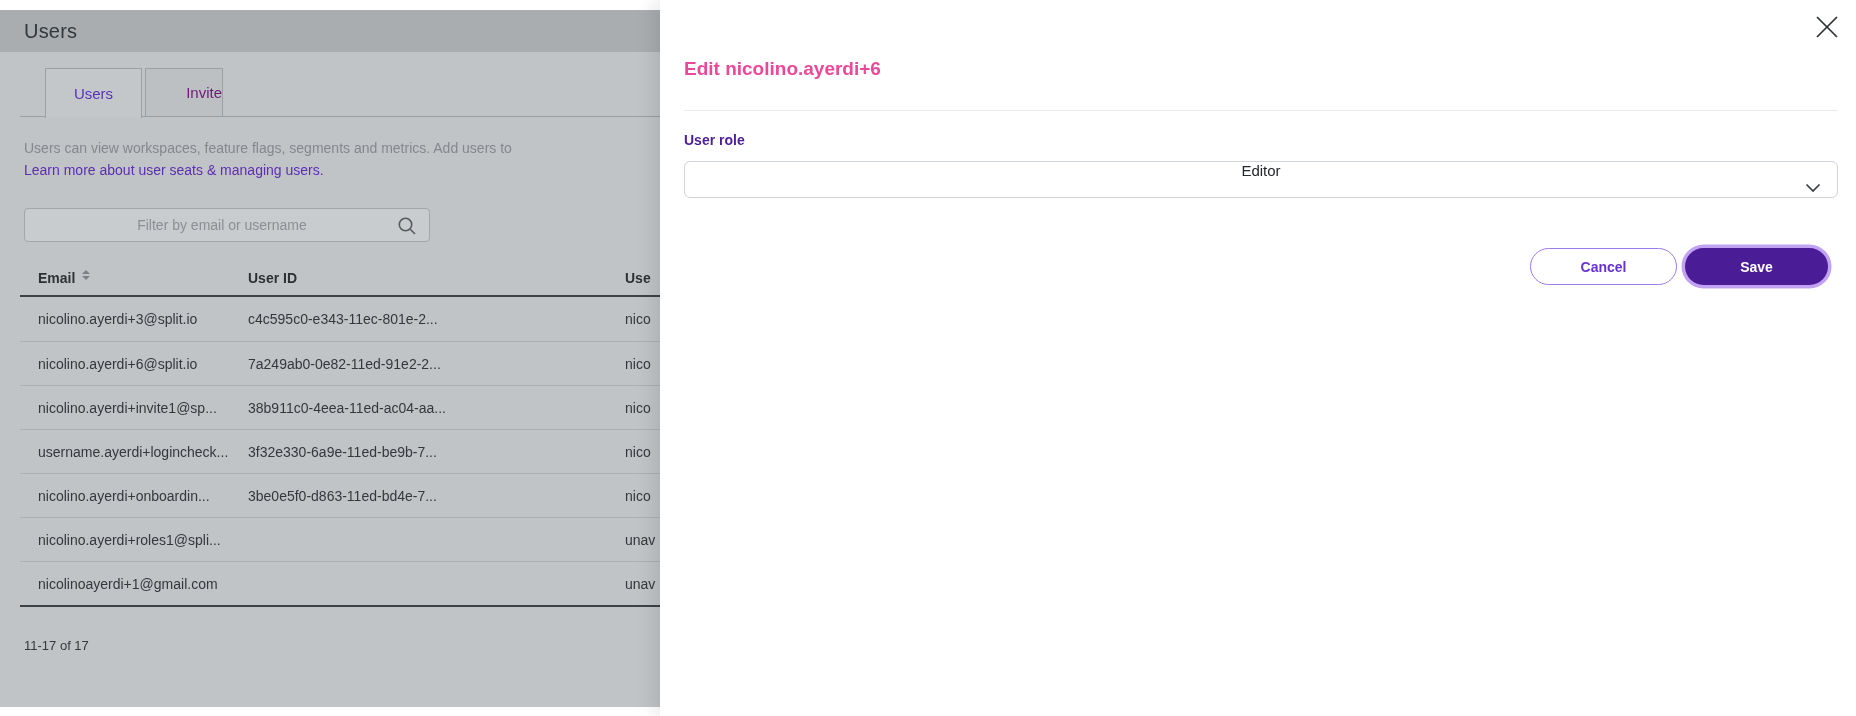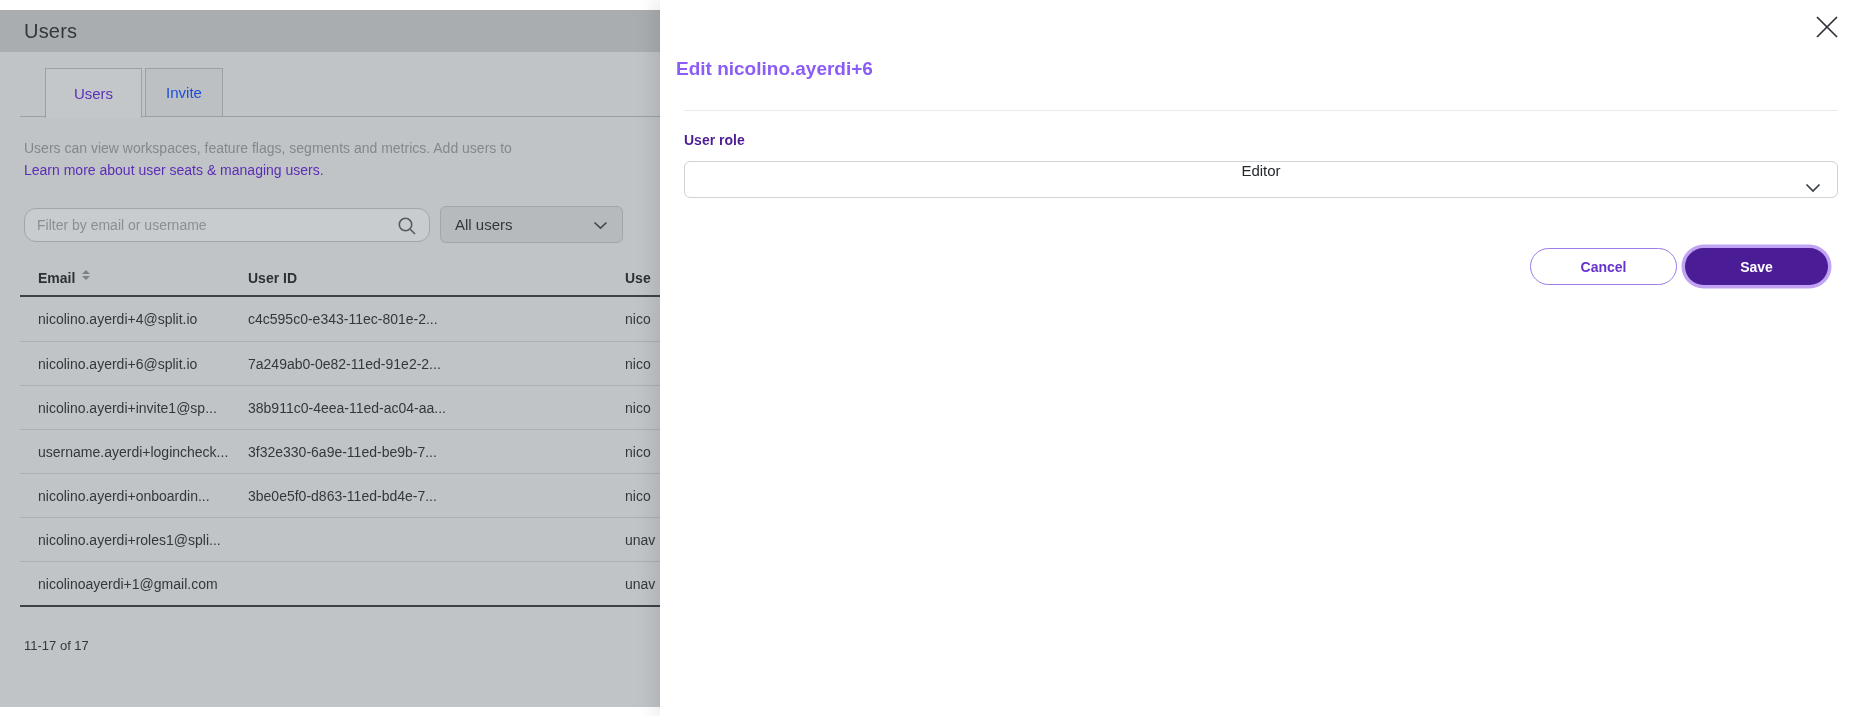--- a/index.html
+++ b/index.html
@@ -25,36 +25,36 @@
   .tabbar::after {
     content:""; position:absolute; left:20px; right:0; bottom:0; height:1px; background:#9aa0a4;
   }
   .tab {
     position:absolute; top:0; height:49px; display:flex; align-items:center; justify-content:center;
     font-size:15px; border:1px solid #9aa0a4; cursor:pointer;
   }
   .tab-active {
     left:45px; width:97px; background:#c4c7ca; color:#5a31b8; border-bottom:none; z-index:2; height:50px;
   }
-  .tab-inactive { left:145px; width:78px; background:#bcc0c3; color:#1d4ed8; }
+  .tab-inactive { left:145px; width:78px; background:#bcc0c3; color:#701a75;justify-content:flex-end; }
 
   .desc {
     position:absolute; left:24px; top:127px; font-size:14px; color:#84888c;
     white-space:nowrap; line-height:22px;
   }
   .learn-link {
     position:absolute; left:24px; top:152px; font-size:14px; color:#5c2db5;
     white-space:nowrap; cursor:pointer;
   }
 
   .filter-input {
     position:absolute; left:24px; top:198px; width:406px; height:34px;
-    background:#c9ccce; border:1px solid #a2a6a9; border-radius:12px;
-    padding:0 34px 0 12px; font-size:14px; color:#34383c;
-    font-family:"Liberation Sans", sans-serif; outline:none;
+    background:#c9ccce; border:1px solid #a2a6a9; border-radius:4px;
+    padding:0 34px 0 24px; font-size:14px; color:#34383c;
+    font-family:"Liberation Sans", sans-serif; outline:none;text-align:center;
   }
   .filter-input::placeholder { color:#8b8f93; opacity:1; }
   .search-icon { position:absolute; left:396px; top:205px; }
 
   .users-select {
     position:absolute; left:440px; top:196px; width:183px; height:37px;
     background:#b7babd; border:1px solid #a2a6a9; border-radius:6px;
     display:flex; align-items:center; padding:0 14px; font-size:15px; color:#33373a;
     cursor:pointer;
   }
@@ -91,21 +91,21 @@
   
   .panel {
     position:absolute; left:660px; top:0; width:1196px; height:716px;
     background:#ffffff; box-shadow:-6px 0 18px rgba(0,0,0,.10);
   }
   .close-btn {
     position:absolute; left:1150px; top:12px; width:34px; height:34px;
     display:flex; align-items:center; justify-content:center; cursor:pointer;
   }
   .panel-title {
-    position:absolute; left:16px; top:58px; font-size:19px; font-weight:bold; color:#8b5cf6;
+    position:absolute; left:24px; top:58px; font-size:19px; font-weight:bold; color:#ec4899;
   }
   .panel-divider { position:absolute; left:24px; top:110px; width:1154px; height:1px; background:#e8eaec; }
   .role-label { position:absolute; left:24px; top:132px; font-size:14px; font-weight:bold; color:#4c1d95; }
   .role-select {
     position:absolute; left:24px; top:161px; width:1154px; height:37px;
     border:1px solid #cfd4d9; border-radius:6px; background:#fff;
     display:flex; align-items:center; padding:0 16px; font-size:15px; color:#23282c; cursor:pointer;flex-direction:column;
   }
   .role-select .chev { margin-left:auto; }
 
@@ -146,49 +146,41 @@
   <a class="learn-link">Learn more about user seats &amp; managing users.</a>
 
   <input class="filter-input" type="text" placeholder="Filter by email or username" style="">
   <span class="search-icon">
     <svg width="22" height="22" viewBox="0 0 22 22">
       <circle cx="9.5" cy="9.5" r="6.2" fill="none" stroke="#565b5f" stroke-width="1.6"></circle>
       <line x1="14.2" y1="14.2" x2="19" y2="19" stroke="#565b5f" stroke-width="1.6"></line>
     </svg>
   </span>
 
-  <div class="users-select">
-    <span>All users</span>
-    <span class="chev">
-      <svg width="15" height="9" viewBox="0 0 15 9">
-        <path d="M1.5 1.5 L7.5 7.2 L13.5 1.5" fill="none" stroke="#45494d" stroke-width="1.7"></path>
-      </svg>
-    </span>
-  </div>
 
   <div class="thead">
     <div class="col-email">
       <span>Email</span>
       <span class="sort">
           <i class="up"></i>
           <i class="down"></i>
         </span>
     </div>
     <div class="col-userid">
       <span>User ID</span>
     </div>
     <div class="col-user">
       <span>Use</span>
     </div>
   </div>
   <div class="thead-border"></div>
 
   <div class="tbody">
     <div class="trow">
-      <div class="cell cell-email">nicolino.ayerdi+4@split.io</div>
+      <div class="cell cell-email">nicolino.ayerdi+3@split.io</div>
       <div class="cell cell-userid">c4c595c0-e343-11ec-801e-2...</div>
       <div class="cell cell-user">nico</div>
     </div>
     <div class="trow">
       <div class="cell cell-email">nicolino.ayerdi+6@split.io</div>
       <div class="cell cell-userid">7a249ab0-0e82-11ed-91e2-2...</div>
       <div class="cell cell-user">nico</div>
     </div>
     <div class="trow">
       <div class="cell cell-email">nicolino.ayerdi+invite1@sp...</div>

